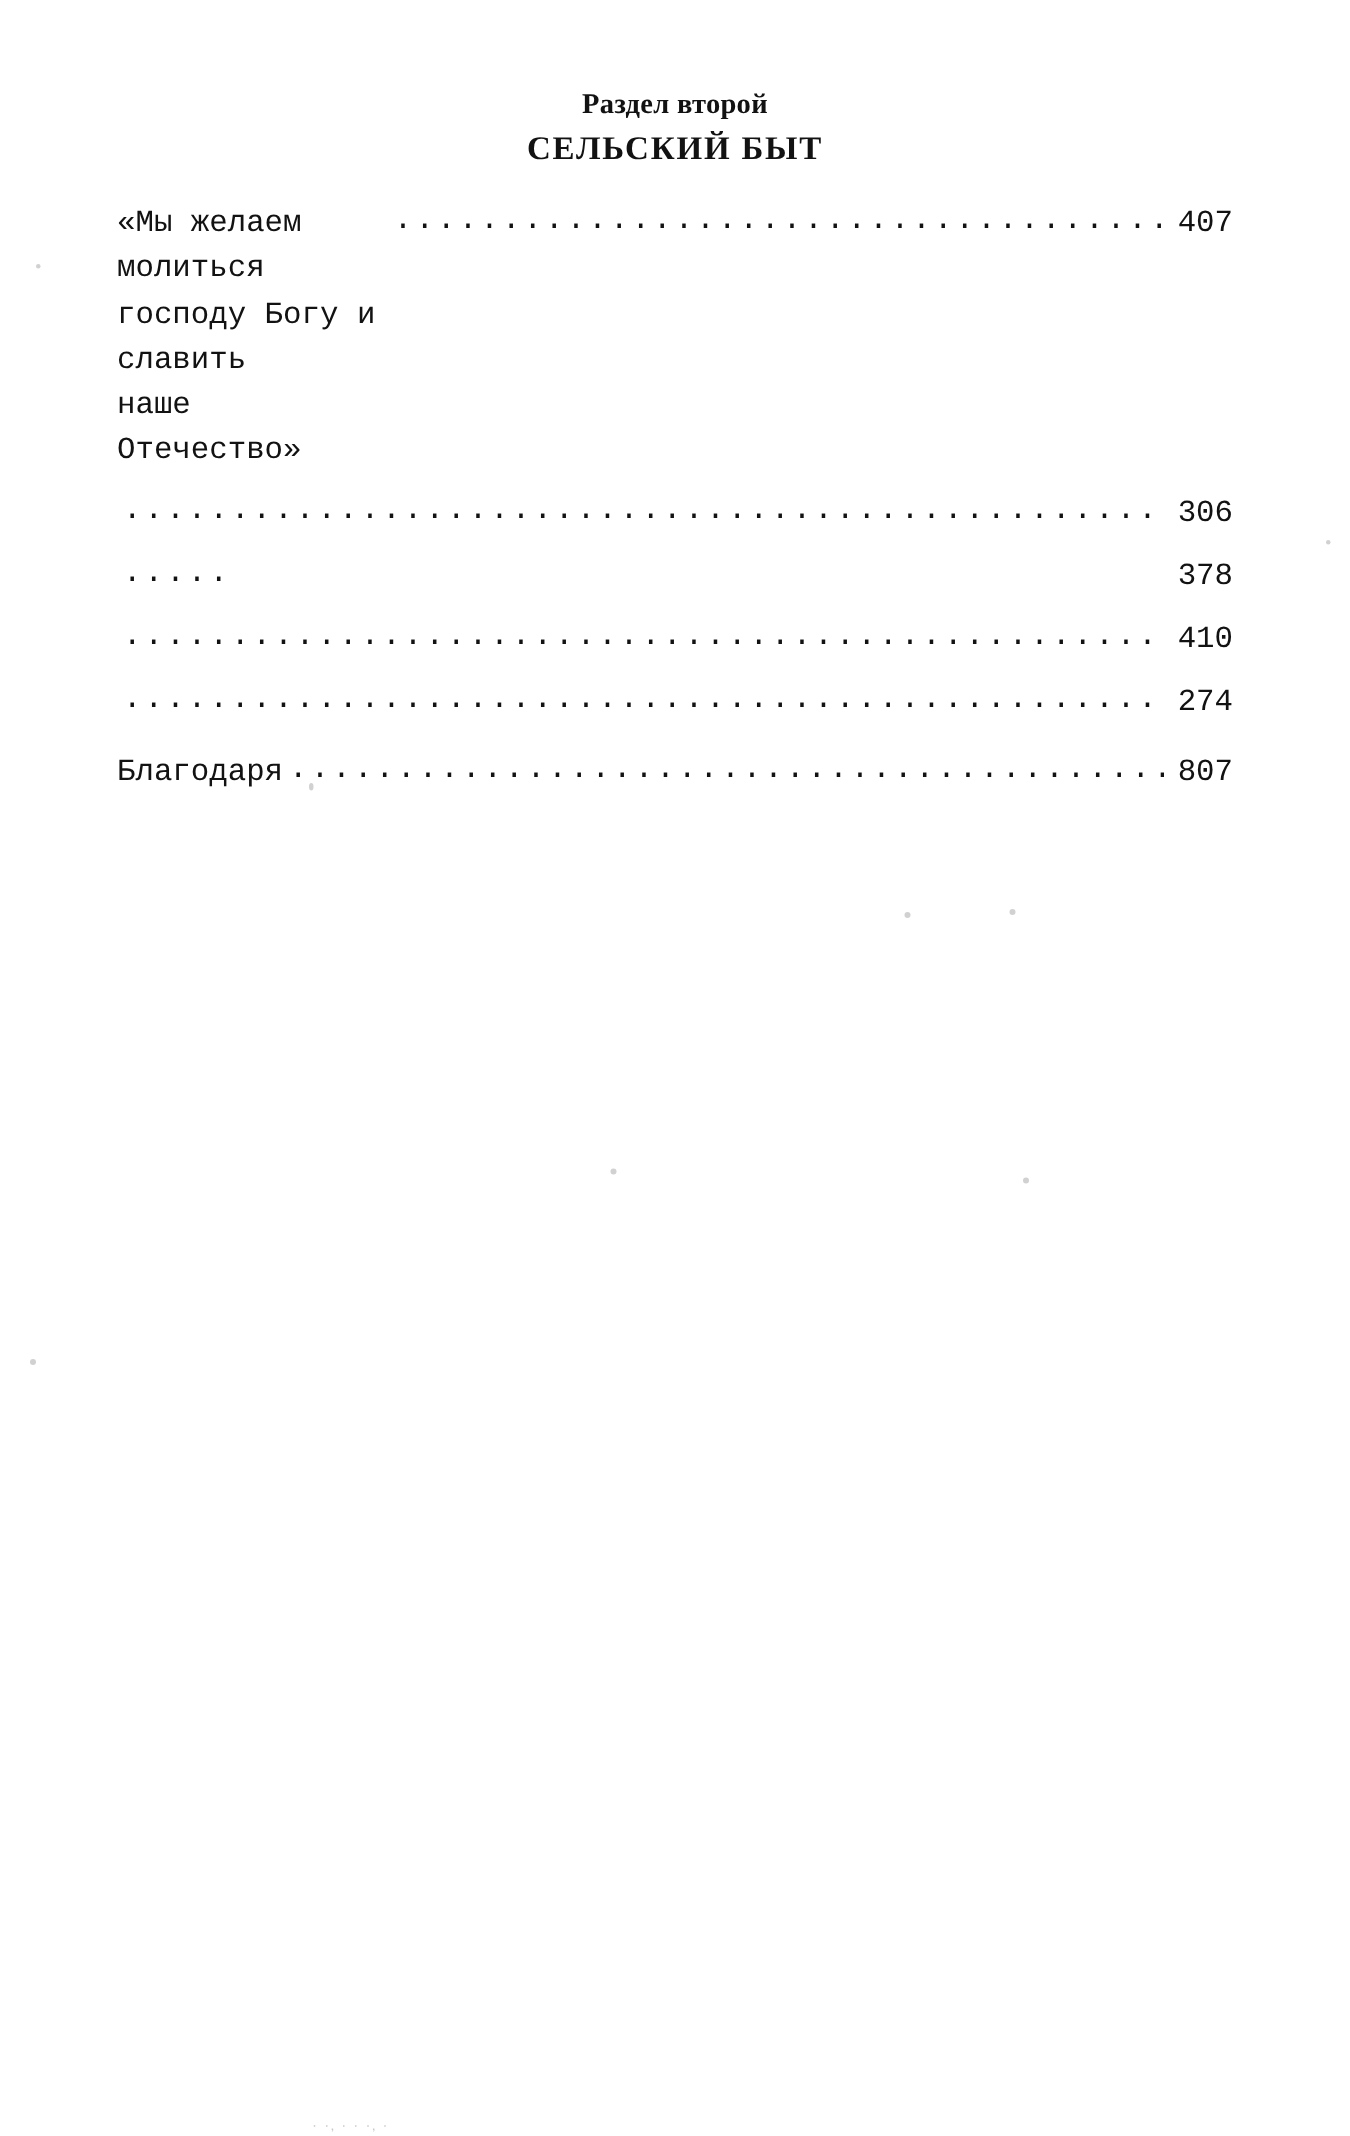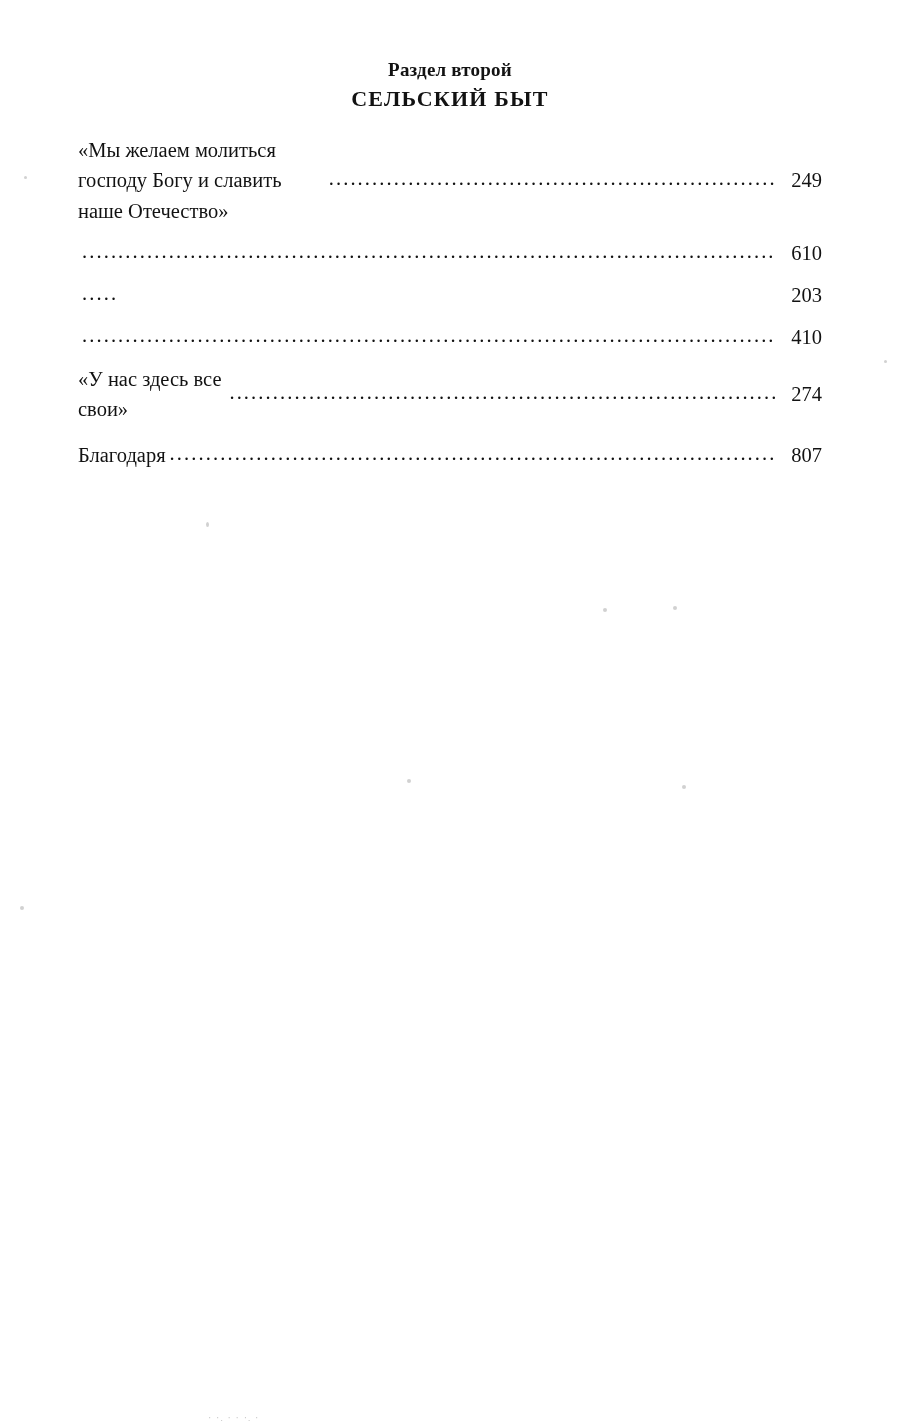--- a/index.html
+++ b/index.html
@@ -44,22 +44,23 @@
   }
   .toc-entry {
     position: relative;
     font-size: 20.5px;
     line-height: 1.47;
     margin-bottom: 12px;
     text-align: left;
   }
   .toc-entry .row {
     display: flex;
-    align-items: center;
+    align-items: flex-start;
     width: 100%;
+    font-family: Liberation Mono, monospace;
   }
   .toc-entry .text {
     flex: 0 1 auto;
     white-space: pre-wrap;
   }
   .toc-entry .leader {
     flex: 1 1 auto;
     overflow: hidden;
     white-space: nowrap;
     margin: 0 4px 0 4px;
@@ -113,48 +114,47 @@
     <div class="section-title">СЕЛЬСКИЙ БЫТ</div>
   </div>
 
   <div class="toc">
 
     <div class="toc-entry">
       <div class="row">
         <span class="text head-lines">«Мы желаем молиться господу Богу и славить
 наше Отечество»</span>
         <span class="leader">......................................................................................................</span>
-        <span class="page-num">249</span>
+        <span class="page-num">407</span>
       </div>
     </div>
 
     <div class="toc-entry">
       <div class="row">
         <span class="leader">......................................................................................................</span>
-        <span class="page-num">610</span>
+        <span class="page-num">306</span>
       </div>
     </div>
 
     <div class="toc-entry">
       <div class="row">
         <span class="leader">.....</span>
-        <span class="page-num">203</span>
+        <span class="page-num">378</span>
       </div>
     </div>
 
     <div class="toc-entry">
       <div class="row">
         <span class="leader">......................................................................................................</span>
         <span class="page-num">410</span>
       </div>
     </div>
 
     <div class="toc-entry">
       <div class="row">
-        <span class="text head-lines">«У нас здесь все свои»</span>
         <span class="leader">......................................................................................................</span>
         <span class="page-num">274</span>
       </div>
     </div>
 
     <div class="toc-entry spacer-entry" style="margin-top:16px;">
       <div class="row">
         <span class="text head-lines">Благодаря</span>
         <span class="leader">......................................................................................................</span>
         <span class="page-num">807</span>

